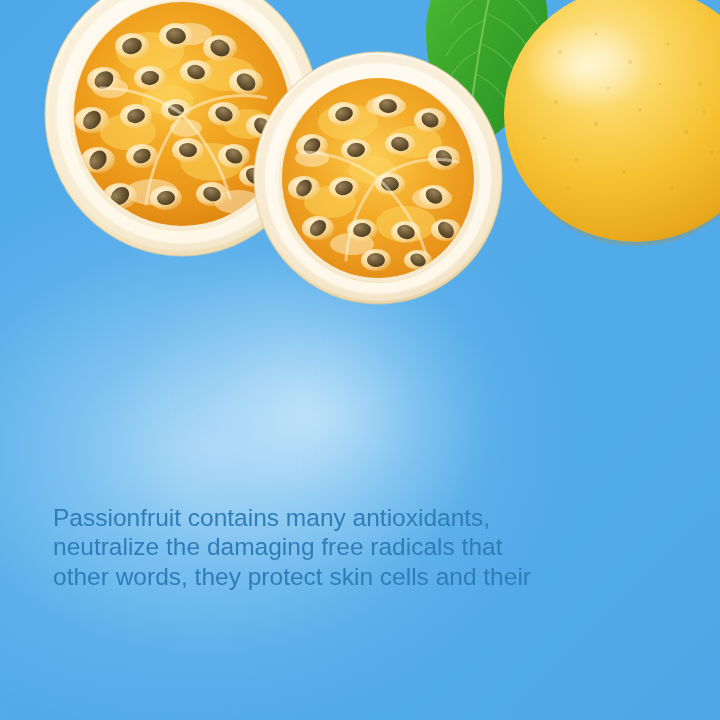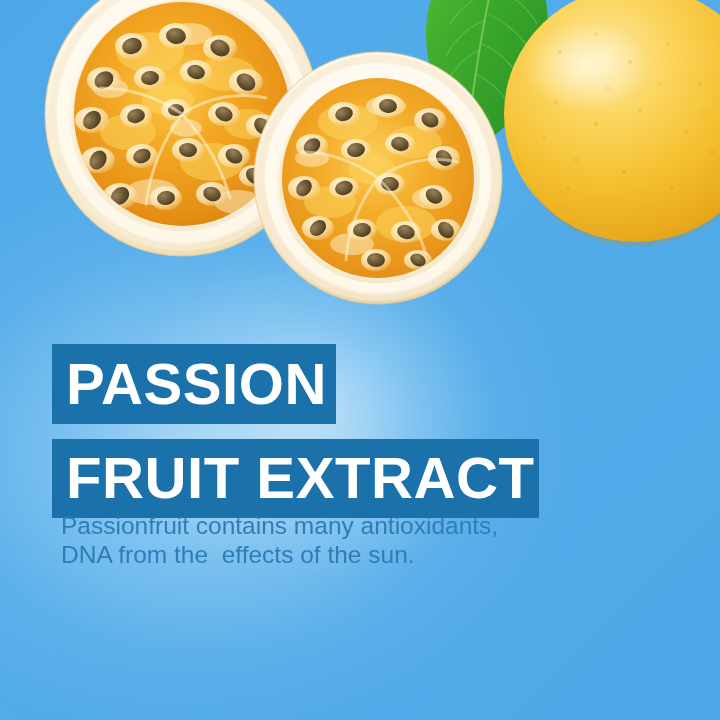--- a/index.html
+++ b/index.html
@@ -94,21 +94,21 @@
     position: absolute;
     left: 53px;
     top: 503px;
     width: 600px;
     color: #2f7db6;
     font-size: 24.5px;
     line-height: 1.2;
     font-weight: 400;
   }
   .body-copy p {
-    margin: 8px;
+    margin: 0;
   }
   .body-copy .ln {
     display: block;
     white-space: pre;
   }
 </style>
 </head>
 <body>
 
 <div id="poster">
@@ -441,29 +441,22 @@
           <path d="M378 186 C 402 210 418 236 426 262"></path>
           <path d="M378 186 C 352 168 326 160 302 160"></path>
           <path d="M378 186 C 406 168 434 164 458 170"></path>
         </g>
       </g>
       <ellipse cx="378" cy="186" rx="108" ry="111" fill="none" stroke="#fffaf0" stroke-width="12" opacity="0.9"></ellipse>
       <ellipse cx="378" cy="186" rx="117" ry="119" fill="none" stroke="#f6ead3" stroke-width="8" opacity="0.7"></ellipse>
     </g>
   </svg>
 
-  <div class="headline-block">
-    <div class="bar bar-1">
-      <span>PASSION</span>
-    </div>
-    <div class="bar bar-2">
-      <span>FRUIT EXTRACT</span>
-    </div>
-  </div>
 
   <div class="body-copy">
     <p>
       <span class="ln">Passionfruit contains many antioxidants,</span>
-      <span class="ln">DNA from the  effects of the sun.</span>
+      <span class="ln">neutralize the damaging free radicals that</span>
+      <span class="ln">other words, they protect skin cells and their</span>
     </p>
   </div>
 
 </div>
 
 </body></html>

